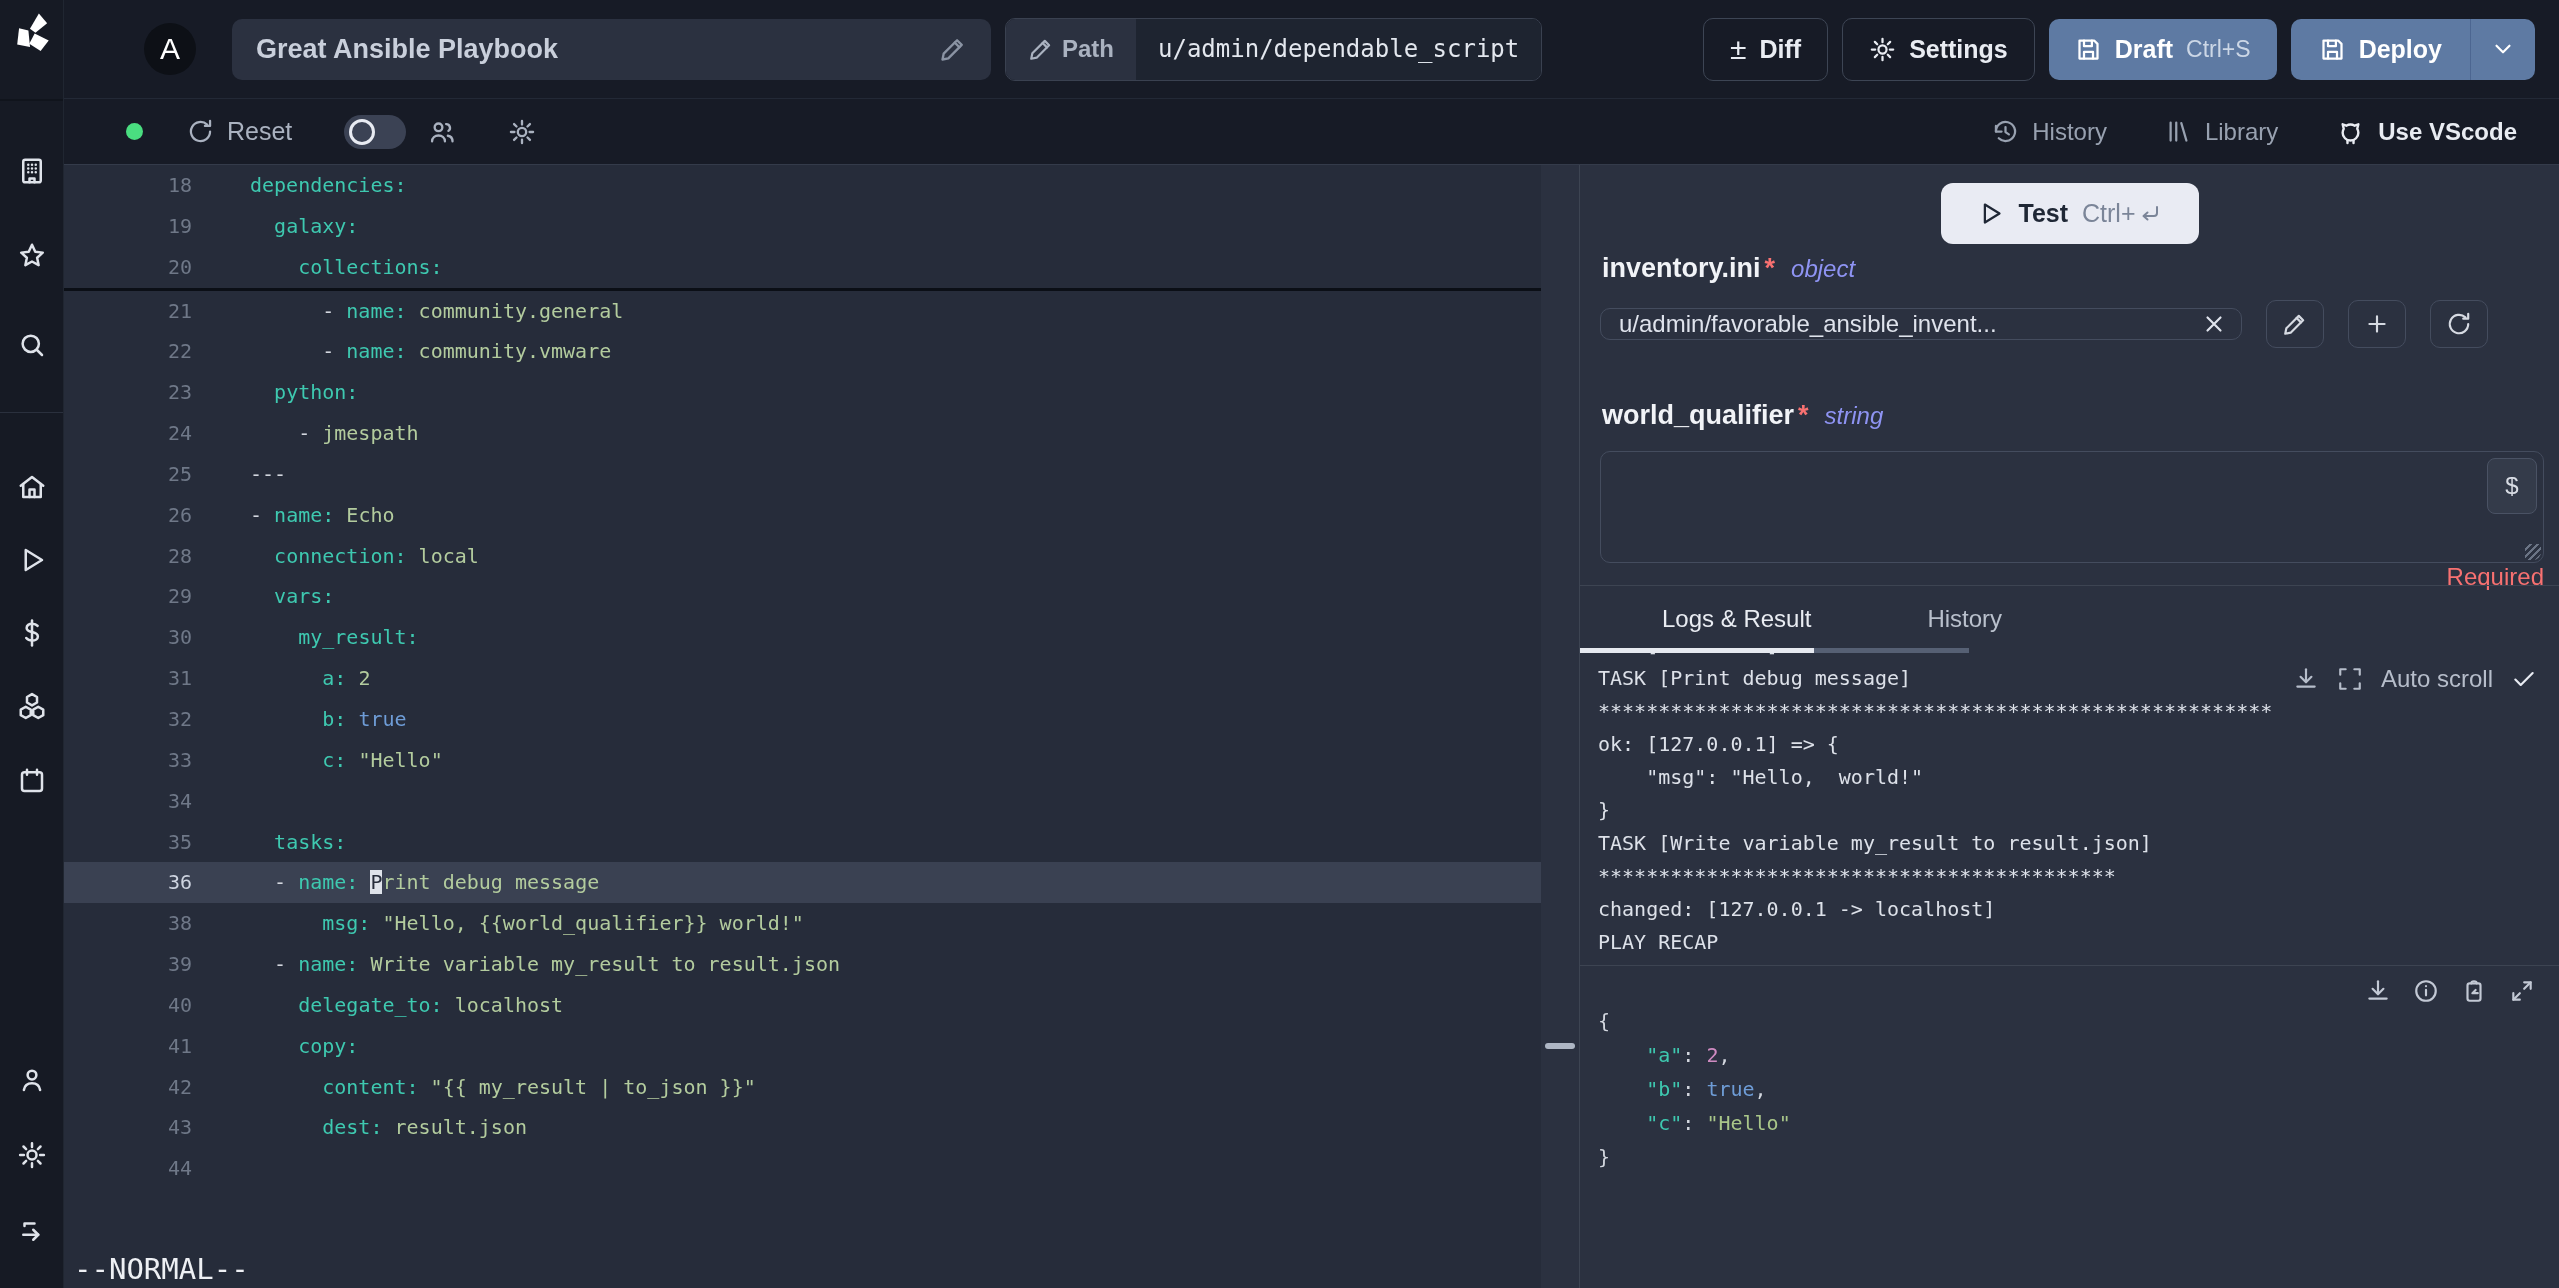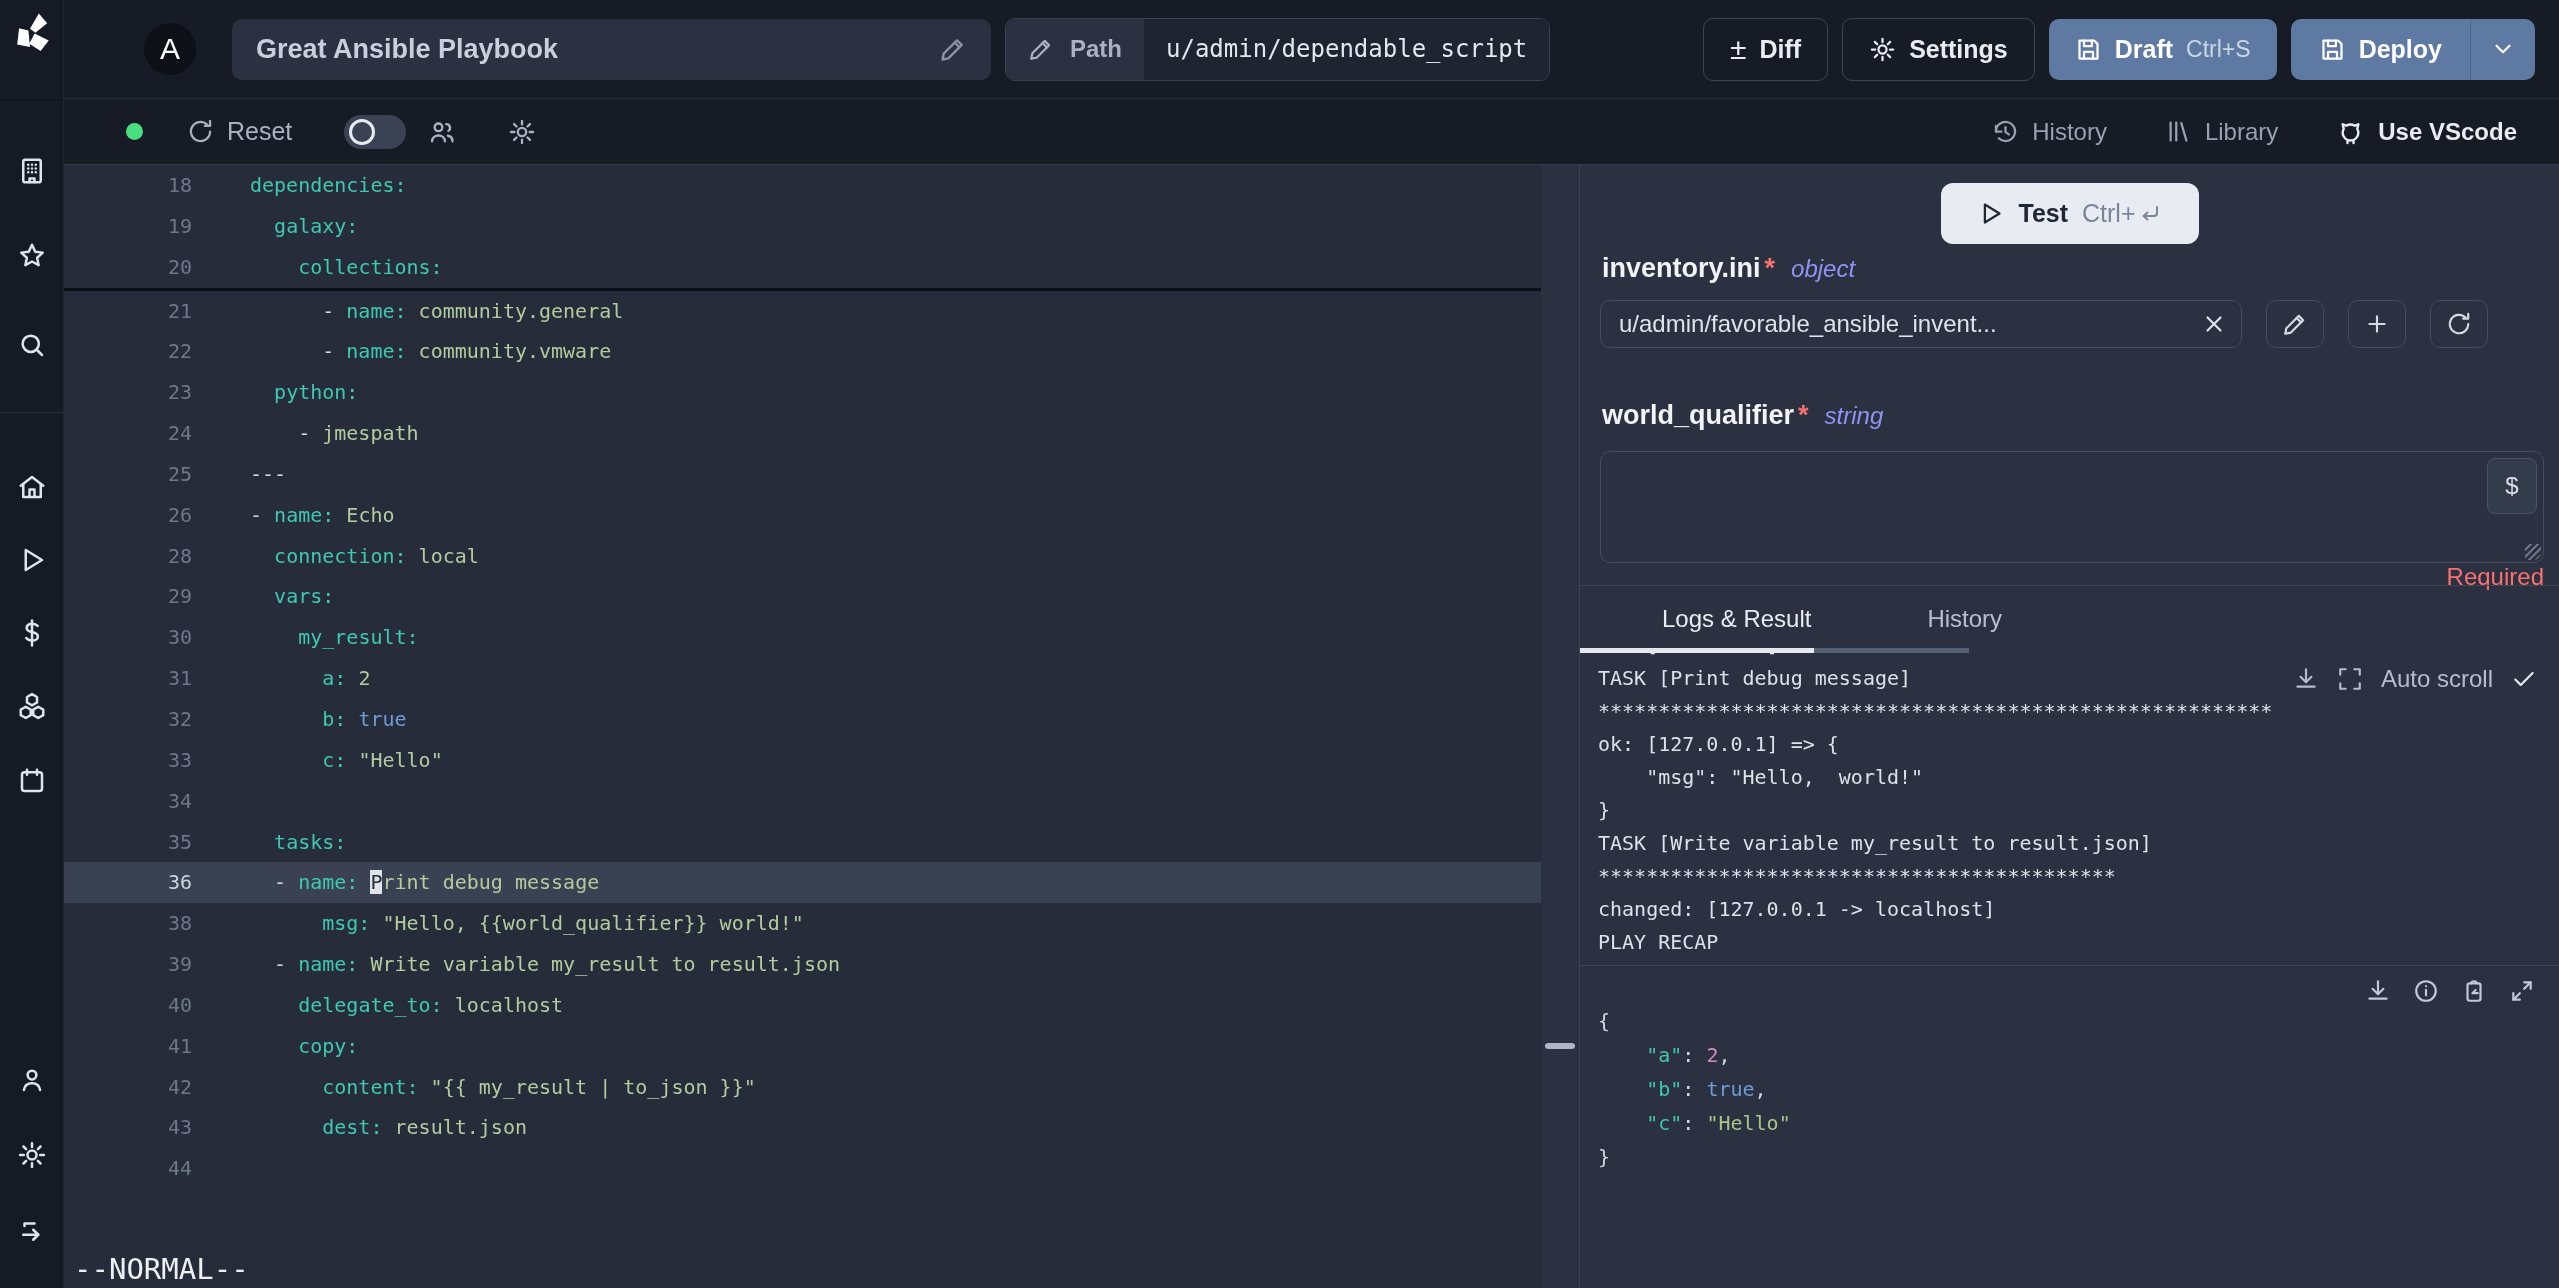--- a/index.html
+++ b/index.html
@@ -16,21 +16,21 @@
 
   
   .main{flex:1;display:flex;flex-direction:column;min-width:0;}
   .topbar{height:98px;flex:none;display:flex;align-items:center;padding:0 24px 0 80px;gap:14px;border-bottom:1px solid #232936;background:#171b26;}
   .avatar{width:52px;height:52px;border-radius:50%;background:#0d1016;color:#fff;display:flex;align-items:center;justify-content:center;
           font-size:30px;font-weight:300;flex:none;margin-right:22px;}
   .titlebox{width:711px;height:61px;background:#2b3140;border-radius:10px;display:flex;align-items:center;padding:0 24px;flex:none;}
   .titlebox .t{flex:1;font-size:27px;font-weight:600;color:#c9cfdb;}
   .titlebox .pen{color:#8a93a3;width:28px;height:28px;}
   .pathchip{height:61px;border:1px solid #3a4150;border-radius:10px;display:flex;overflow:hidden;flex:none;}
-  .pathchip .seg1{background:#2b3140;display:flex;align-items:center;gap:16px;padding:0 22px;color:#aab2c0;}
+  .pathchip .seg1{background:#2b3140;display:flex;align-items:center;gap:8px;padding:0 22px;color:#aab2c0;}
   .pathchip .seg1 .lbl{font-size:24px;font-weight:600;}
   .pathchip .seg2{background:#1e2430;display:flex;align-items:center;padding:16px 22px;
                   font-family:"DejaVu Sans Mono",monospace;font-size:24px;color:#e3e7ee;}
   .tb-spacer{flex:1;}
   .btn{height:61px;border-radius:10px;display:flex;align-items:center;gap:13px;padding:0 26px;cursor:pointer;
        font-size:25px;font-weight:600;color:#e9ecf2;flex:none;}
   .btn.outline{border:1px solid #3d4554;background:transparent;}
   .btn.primary{background:#5e7aa3;color:#ffffff;}
   .btn .shortcut{font-weight:400;color:#ccd7e6;font-size:23px;}
   .pm{font-size:30px;font-weight:400;line-height:1;}
@@ -79,21 +79,21 @@
   .rightpanel{flex:1;background:#2b3140;border-left:1px solid #3d4452;position:relative;min-width:0;}
   .testbtn{position:absolute;top:18px;left:50%;transform:translateX(-50%);height:61px;min-width:258px;box-sizing:border-box;
            background:#e9ebf3;border-radius:12px;display:flex;align-items:center;justify-content:center;gap:14px;
            color:#1f2735;font-size:25px;font-weight:700;cursor:pointer;padding:0 30px;}
   .testbtn .shortcut{font-weight:400;color:#7b8598;display:flex;align-items:center;gap:2px;}
   .arg-label{position:absolute;left:22px;display:flex;align-items:baseline;gap:4px;}
   .arg-label .nm{font-size:27px;font-weight:700;color:#f1f3f7;}
   .arg-label .req{color:#f87171;font-size:27px;font-weight:700;}
   .arg-label .typ{margin-left:12px;font-size:24px;font-style:italic;color:#8e93f2;}
   .objinput-row{position:absolute;left:20px;top:135px;display:flex;gap:24px;align-items:center;}
-  .objinput{width:642px;height:48px;box-sizing:border-box;background:transparent;border:1px solid #444c5e;border-radius:10px;
+  .objinput{width:642px;height:32px;box-sizing:border-box;background:transparent;border:1px solid #444c5e;border-radius:10px;
             position:relative;display:flex;align-items:center;}
   .objinput input{background:transparent;border:none;outline:none;color:#dfe3ec;font-size:24px;
                   font-family:"Liberation Sans",sans-serif;padding:0 56px 0 18px;width:100%;}
   .objinput .clear{position:absolute;right:14px;top:50%;transform:translateY(-50%);width:26px;height:26px;color:#dfe3ec;cursor:pointer;}
   .sqbtn{width:58px;height:48px;border:1px solid #444c5e;border-radius:10px;display:flex;align-items:center;justify-content:center;
          color:#d6dae2;cursor:pointer;box-sizing:border-box;}
   .bigta{position:absolute;left:20px;right:15px;top:286px;height:112px;border:1px solid #444c5e;border-radius:10px;box-sizing:border-box;}
   .bigta textarea{width:100%;height:100%;background:transparent;border:none;outline:none;resize:none;box-sizing:border-box;
                   color:#dfe3ec;font-size:24px;font-family:"Liberation Sans",sans-serif;padding:12px 70px 12px 18px;}
   .dollarbtn{position:absolute;right:6px;top:6px;width:48px;height:54px;border:1px solid #4a5264;background:#343b4a;border-radius:8px;

